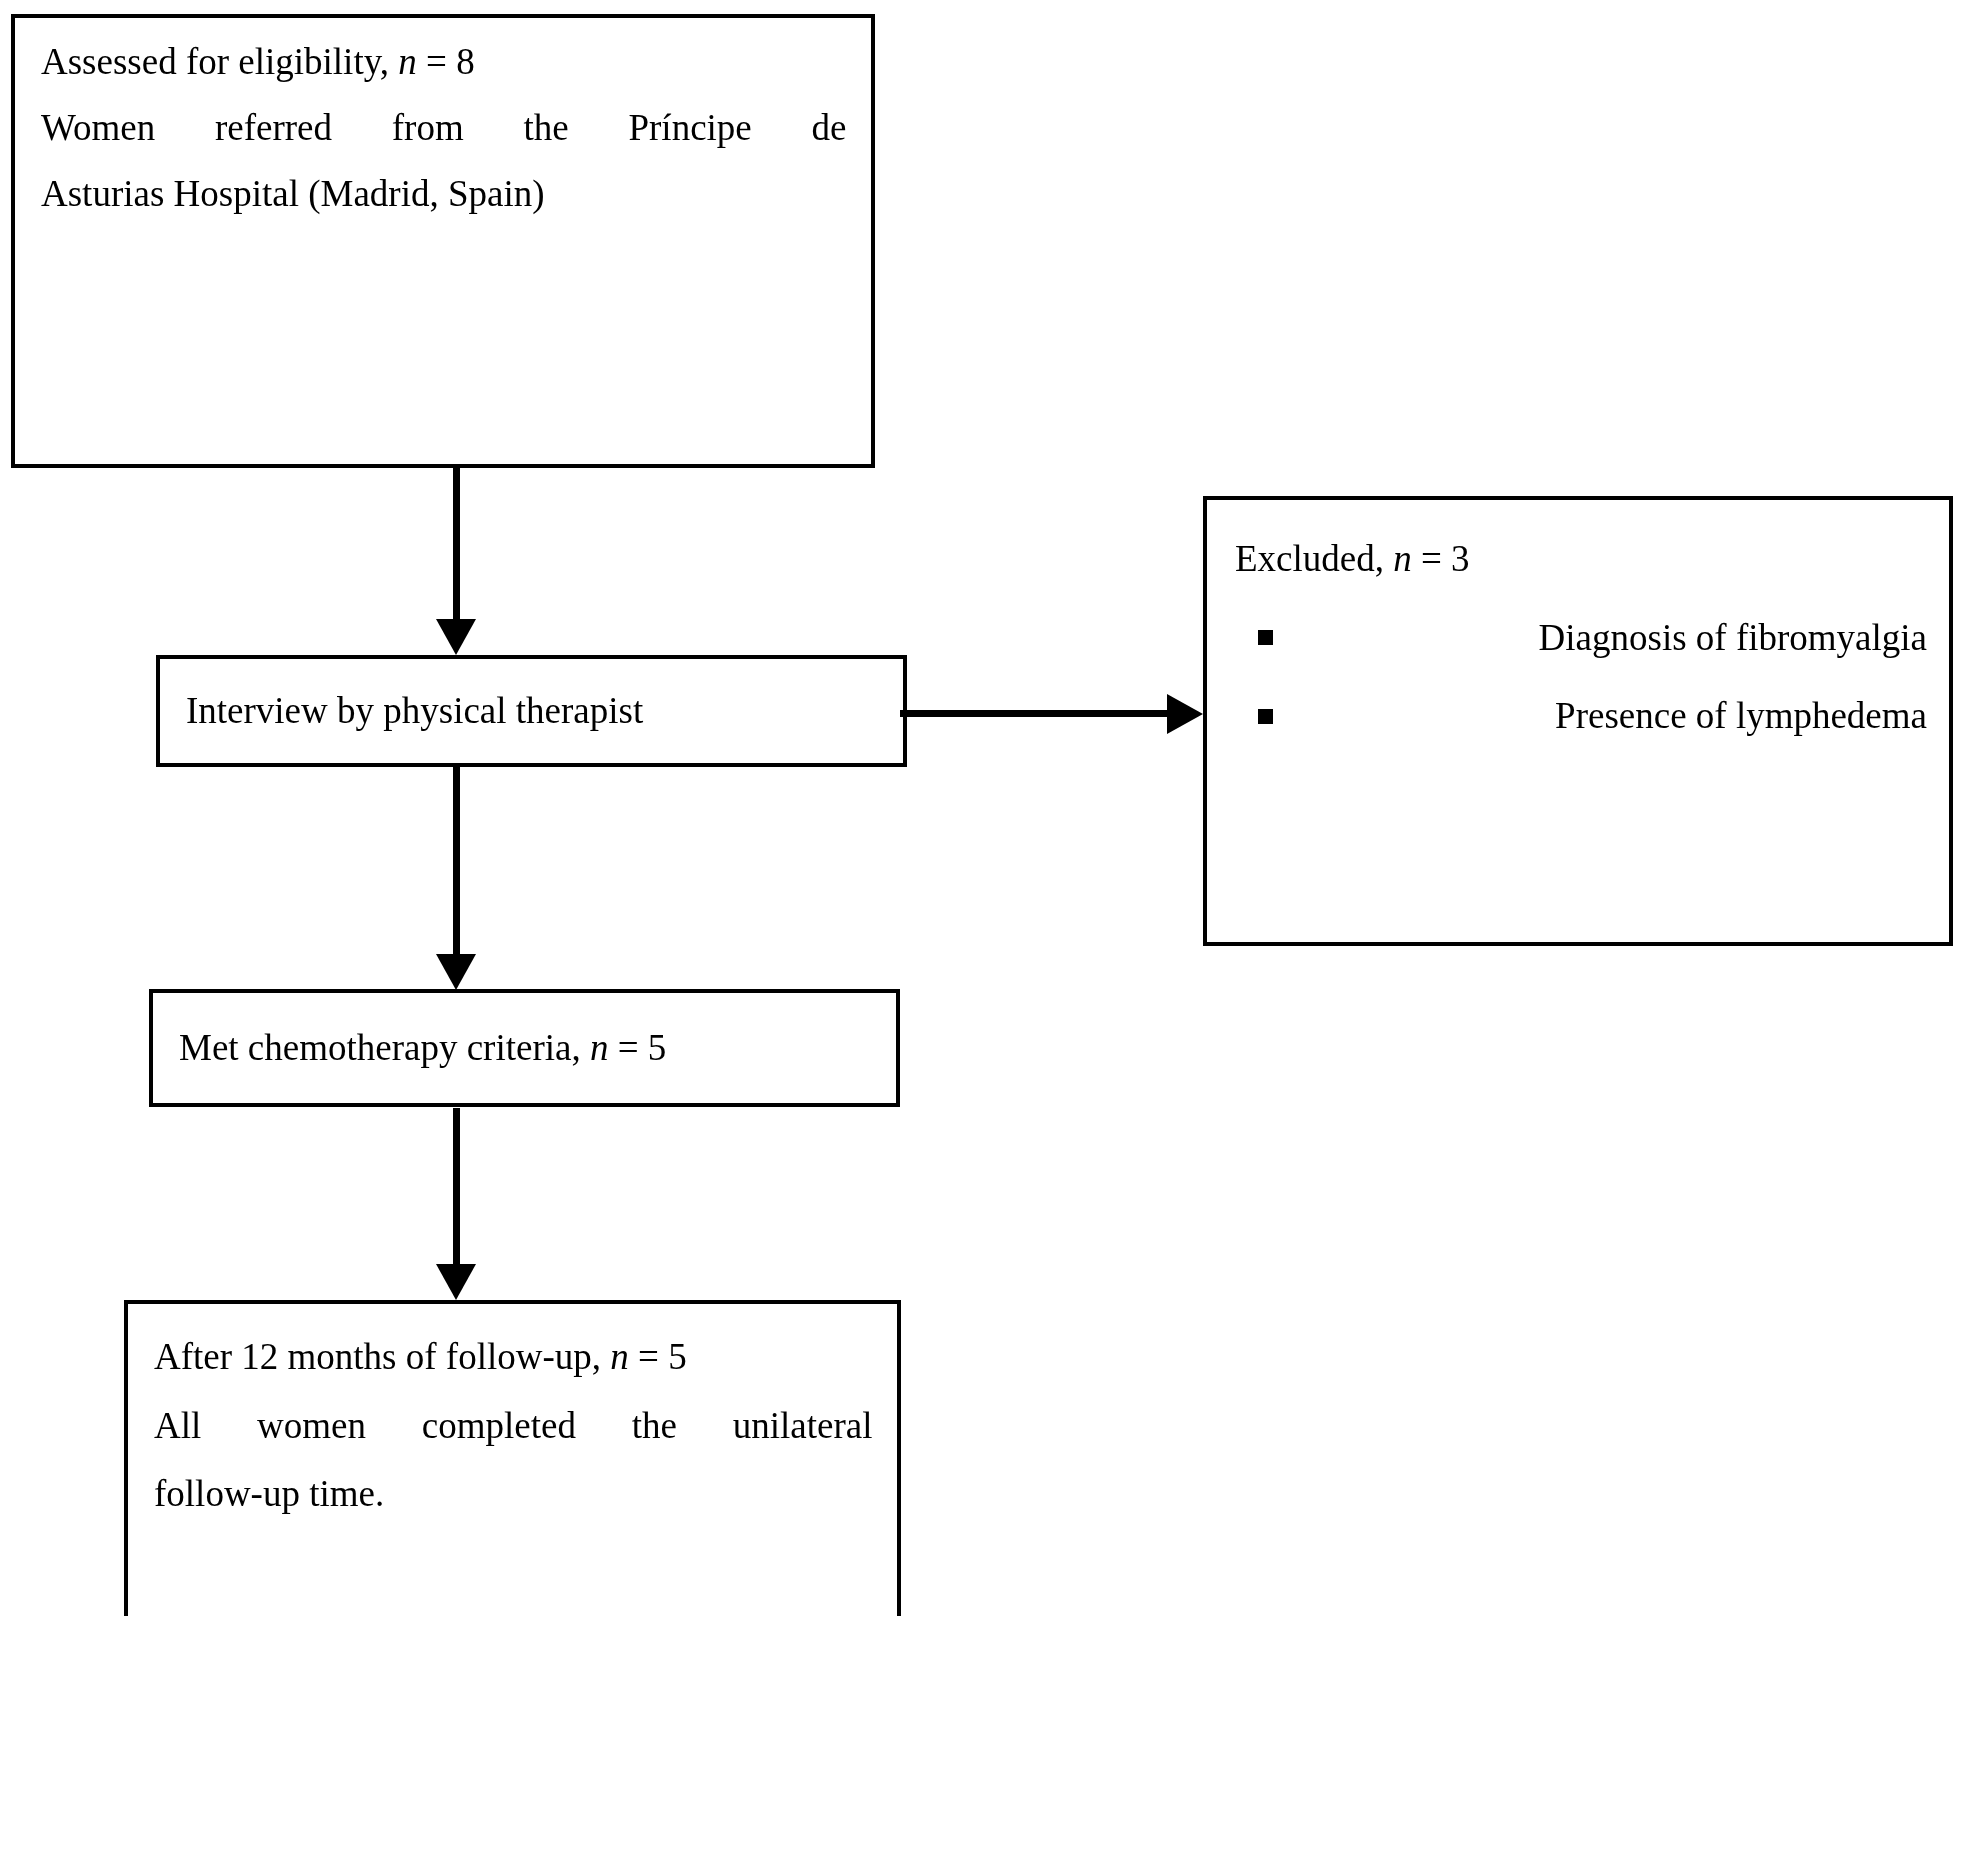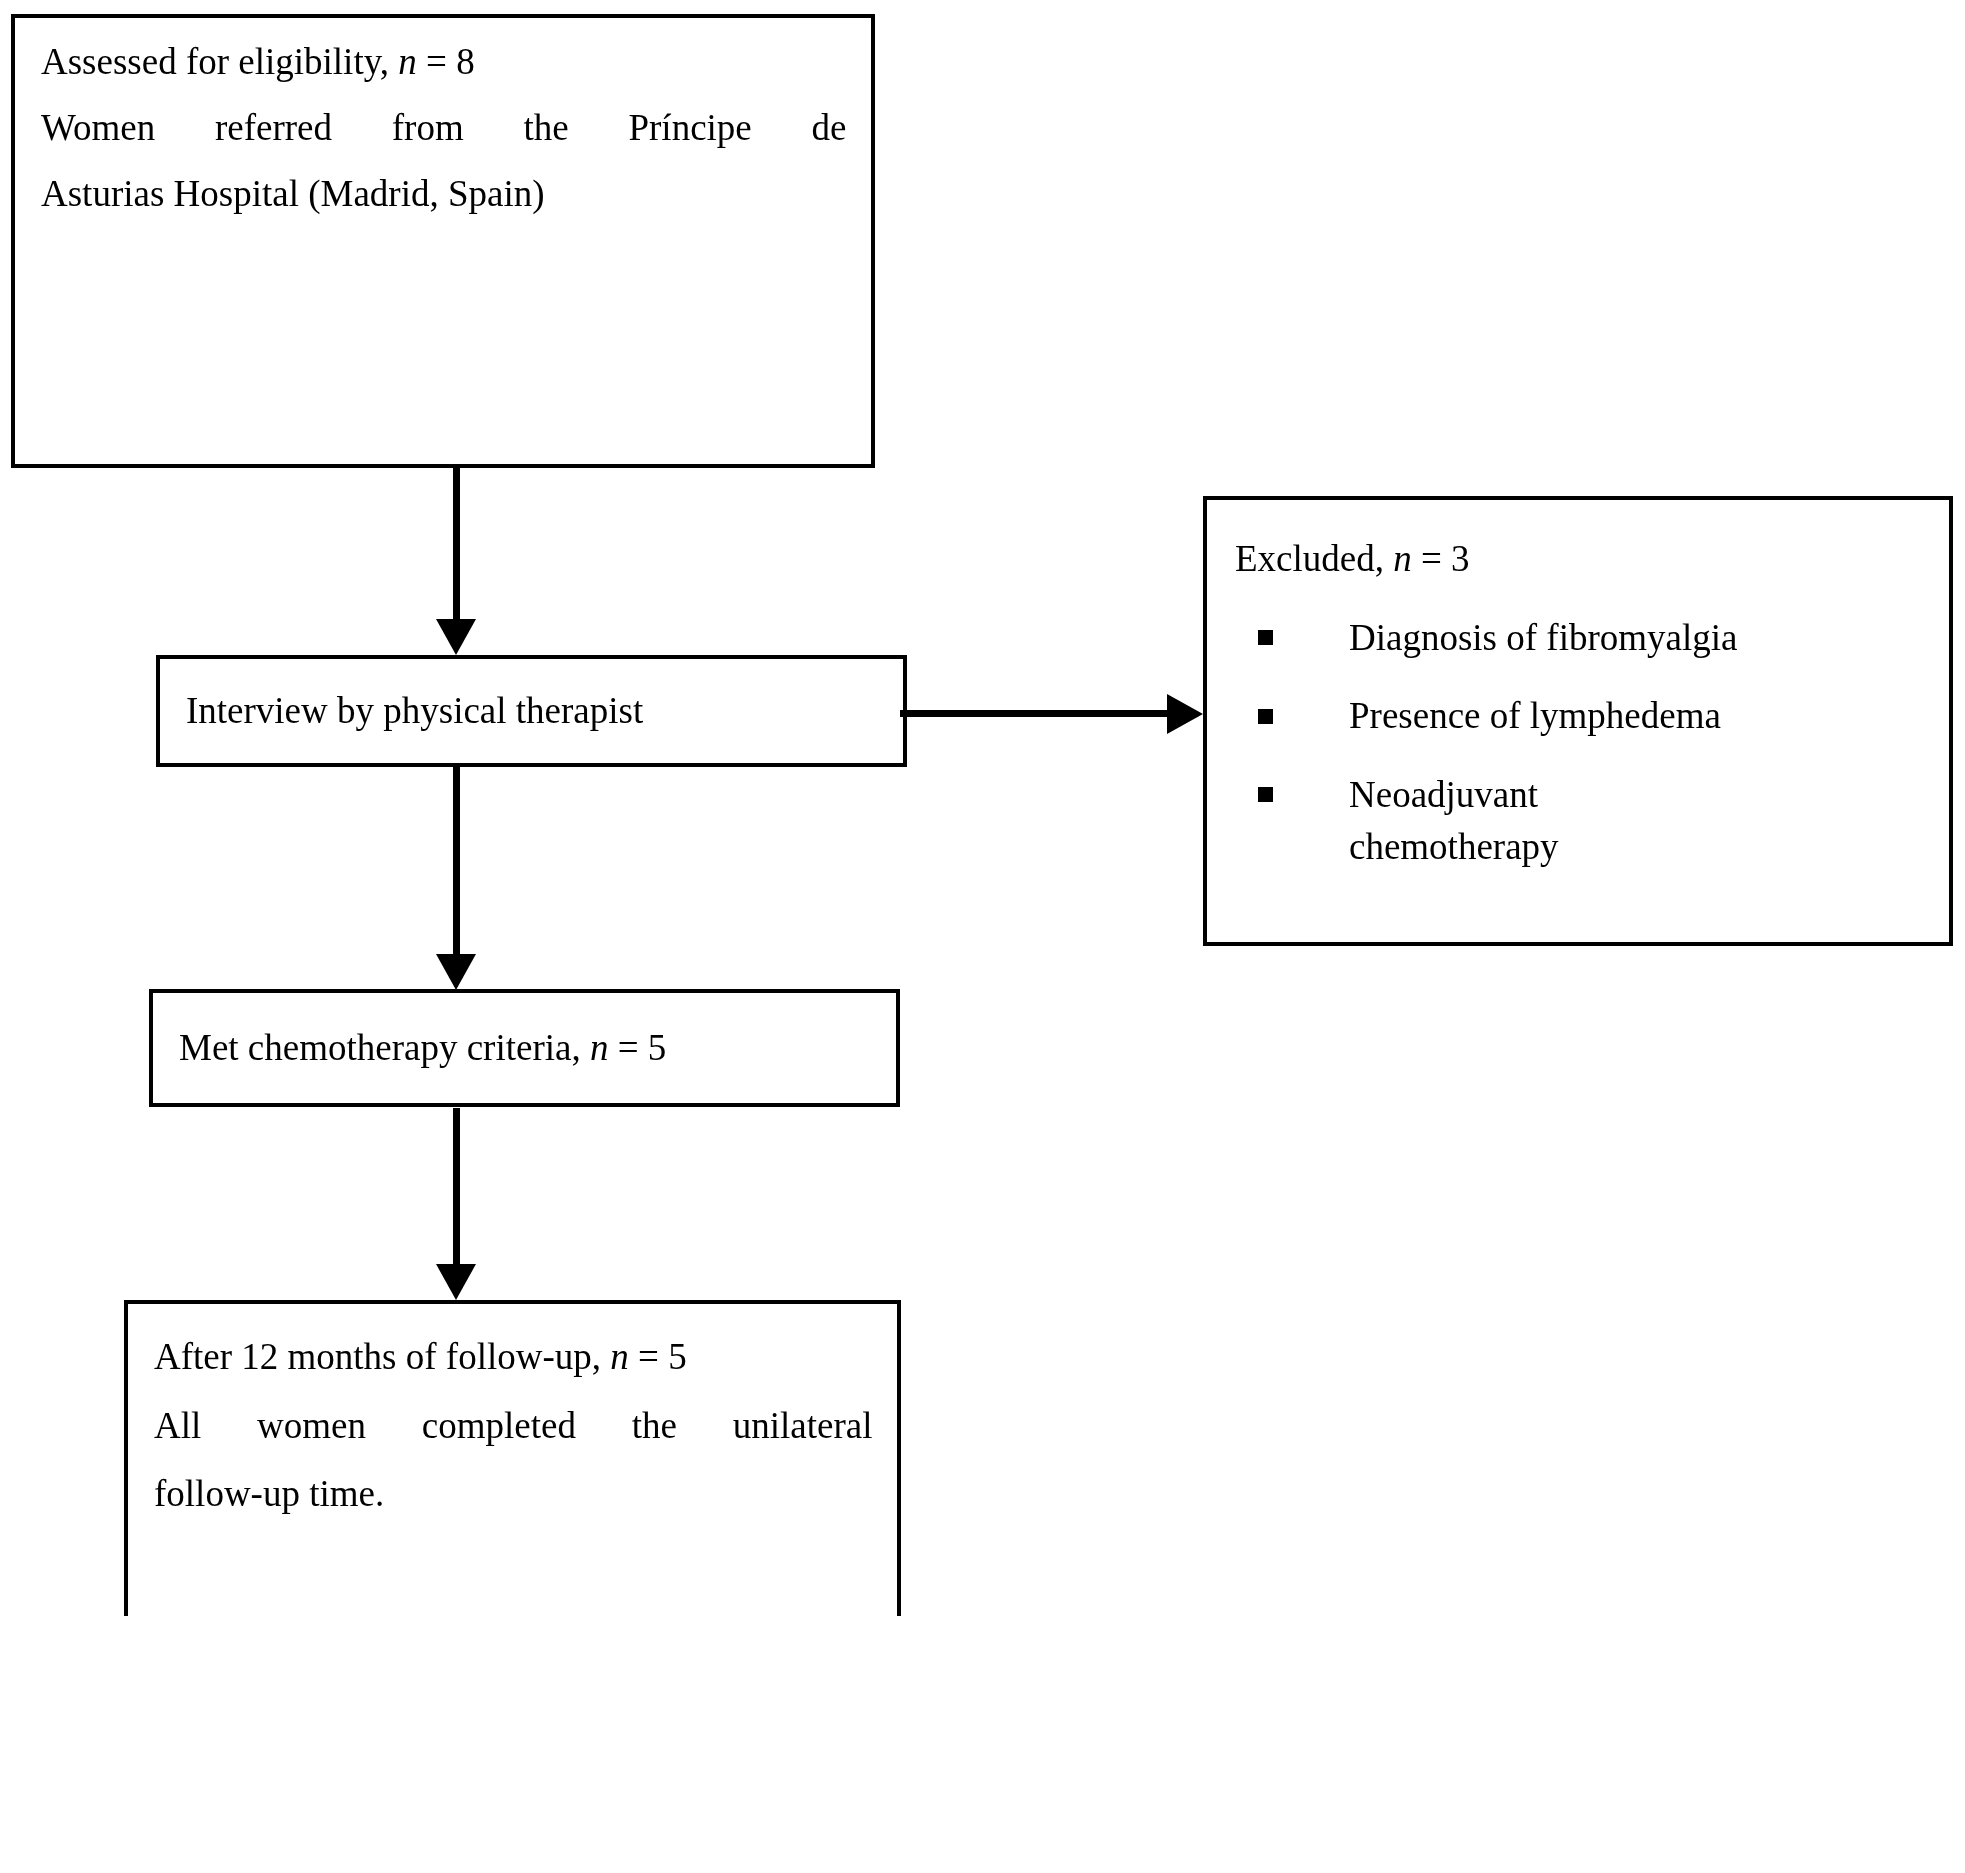--- a/index.html
+++ b/index.html
@@ -95,21 +95,21 @@
   .bullet-item .bullet-text {
     display: block;
   }
 
   .bullet-item .bullet-text.justify {
     text-align: justify;
     text-align-last: left;
   }
 
   .bullet-item .bullet-text.left {
-    text-align: left;
+    text-align: right;
   }
 
   
   .bullet-item.spaced {
     margin-bottom: 26px;
   }
 
   
   .connector {
     position: absolute;
@@ -181,24 +181,20 @@
 
       <ul class="bullet-list" style="margin-top:26px;">
         <li class="bullet-item spaced">
           <span class="bullet-mark"></span>
           <span class="bullet-text left">Diagnosis of fibromyalgia</span>
         </li>
         <li class="bullet-item spaced">
           <span class="bullet-mark"></span>
           <span class="bullet-text left">Presence of lymphedema</span>
         </li>
-        <li class="bullet-item">
-          <span class="bullet-mark"></span>
-          <span class="bullet-text left" style="max-width:344px;">Neoadjuvant chemotherapy</span>
-        </li>
       </ul>
     </div>
   </div>
 
   <div class="connector">
     <div class="vline" style="left:453px; top:767px; width:7.4px; height:189px;"></div>
     <div class="arrowhead-down" style="left:436px; top:954px;"></div>
   </div>
 
   <div class="flow-box" style="left:149px; top:989px; width:751px; height:118px;">

